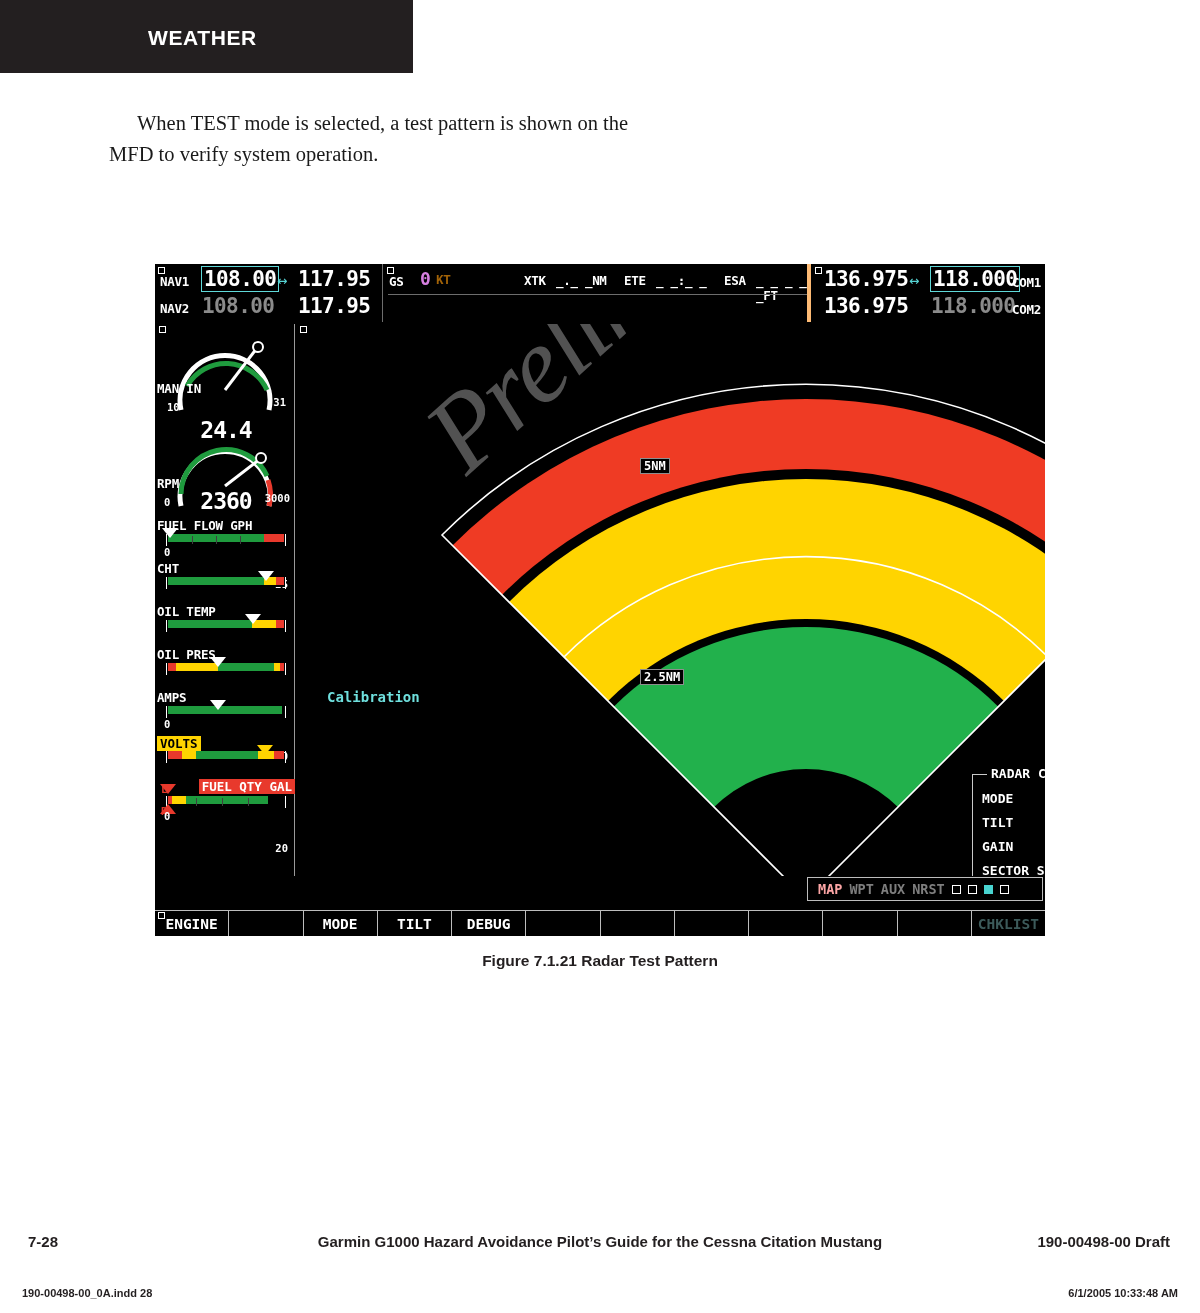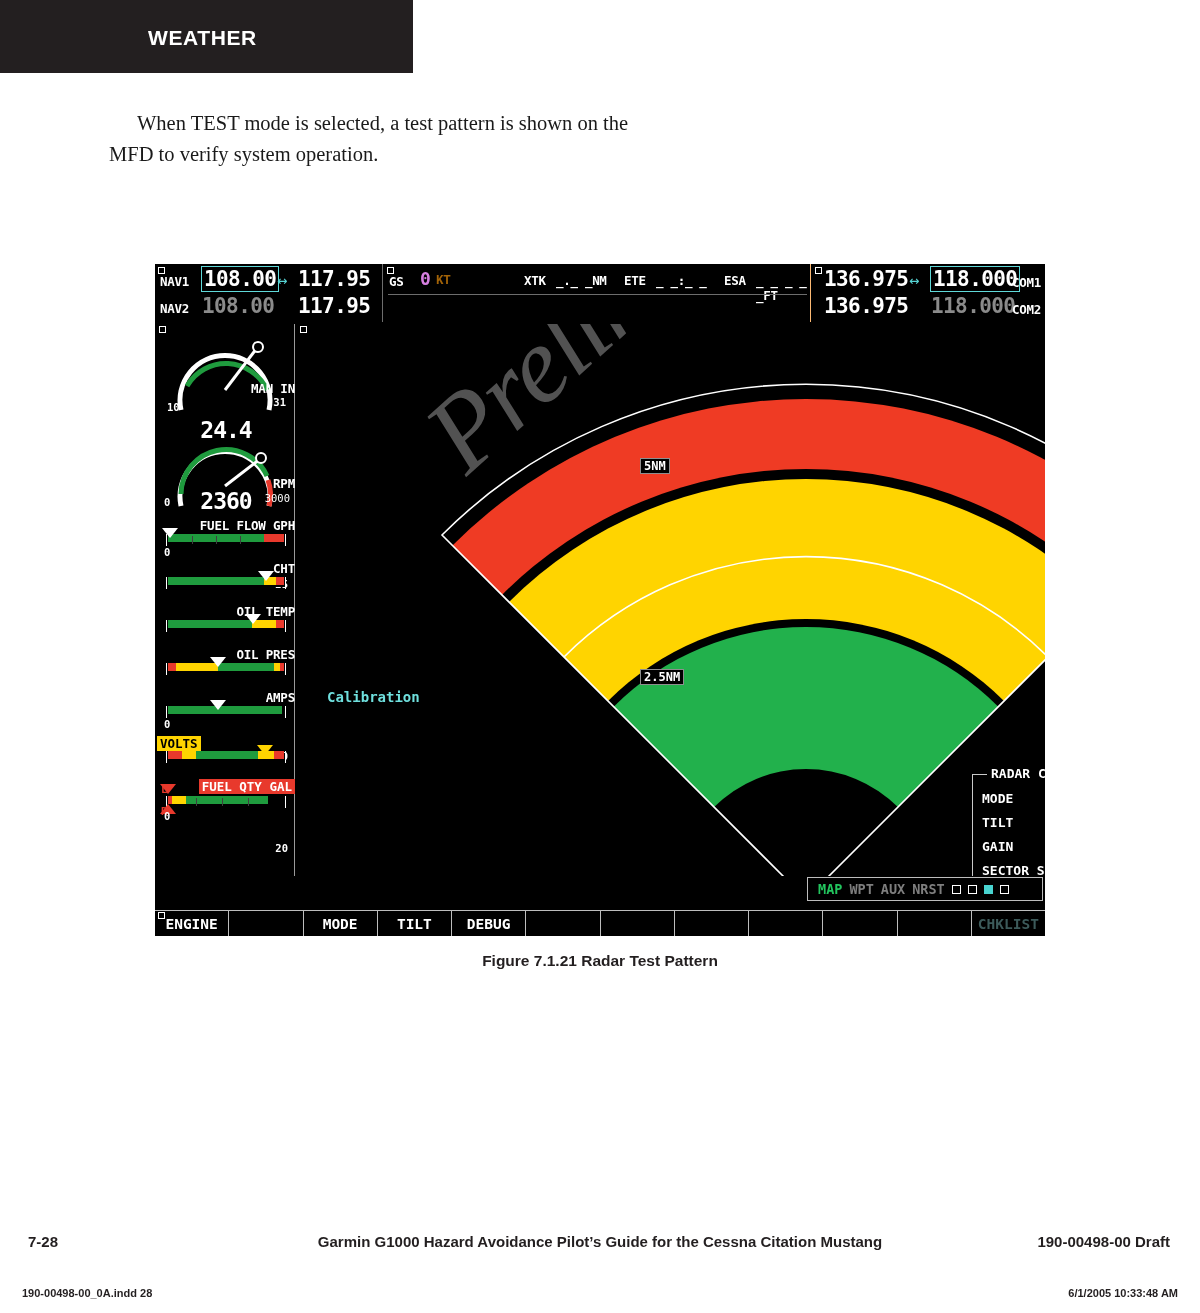--- a/index.html
+++ b/index.html
@@ -56,21 +56,21 @@
     background:#000000; color:#ffffff;
     font-family:"DejaVu Sans Mono", monospace;
     overflow:hidden;
   }
 
   
   #topbar { position:absolute; left:0; top:0; width:890px; height:58px; }
   #navblock { position:absolute; left:0; top:0; width:228px; height:58px;
               border-right:1px solid #6d6d6d; }
   #gpsblock { position:absolute; left:229px; top:0; width:427px; height:58px;
-              border-right:1px solid #fdba74; }
+              border-right:4px solid #fdba74; }
   #comblock { position:absolute; left:657px; top:0; width:233px; height:58px; }
 
   .tick { position:absolute; width:7px; height:7px; border:1px solid #ffffff; background:#000; }
 
   .lbl-sm { font-size:12.5px; font-weight:bold; letter-spacing:-.3px; }
   .freq-big { font-size:21px; font-weight:bold; letter-spacing:-.6px; }
   .freq-dim { color:#8b8b8b; }
   .cyanbox { border:1px solid #5fd9d9; padding:0 2px; }
   .arrow { color:#57d4d4; font-size:17px; }
 
@@ -79,21 +79,21 @@
   #page-title-row {
     position:absolute; left:0; top:32px; width:427px; text-align:center;
     color:#49d4d0; font-size:16px; font-weight:bold; letter-spacing:.5px;
   }
 
   
   #engine-strip {
     position:absolute; left:2px; top:60px; width:138px; height:552px;
     background:#000; border-right:1px solid #9a9a9a;
   }
-  .gauge-label { text-align:right; font-size:12.5px; font-weight:bold; letter-spacing:-.2px; }
+  .gauge-label { text-align:left; font-size:12.5px; font-weight:bold; letter-spacing:-.2px; }
   .big-val { text-align:center; font-size:23px; font-weight:bold; letter-spacing:-1px; }
 
   .barwrap { position:relative; width:120px; height:12px; margin:0 auto; }
   .bar { position:absolute; left:0; top:2px; width:120px; height:8px; background:#000; }
   .seg { position:absolute; top:0; height:8px; }
   .bar-end { position:absolute; width:1px; height:12px; background:#fff; top:0; }
   .bar-tick { position:absolute; width:1px; height:8px; background:#3f3f3f; top:2px; }
   .ptr {
     position:absolute; top:-6px; width:0; height:0;
     border-left:8px solid transparent; border-right:8px solid transparent;
@@ -150,21 +150,21 @@
   .rc-key { position:absolute; left:0; top:0; color:#ffffff; }
 
   
   #pagenav {
     position:absolute; left:652px; top:613px; width:236px; height:24px;
     border:1px solid #bdbdbd; background:#000;
     display:flex; align-items:center; gap:7px; padding-left:10px;
     font-size:13.5px; font-weight:bold; font-family:"DejaVu Sans Mono", monospace;
   }
   .pn-item { color:#7e7e7e; }
-  .pn-item.active { color:#22c55e; }
+  .pn-item.active { color:#fca5a5; }
   .pbox { width:9px; height:9px; border:1px solid #ffffff; background:#000; }
   .pbox.filled { background:#49d4d0; border-color:#49d4d0; }
 
   
   #softkeys {
     position:absolute; left:0; top:646px; width:890px; height:26px;
     display:flex;
   }
   .sk {
     flex:1 1 0; border-right:1px solid #bdbdbd; border-top:1px solid #bdbdbd;
@@ -245,21 +245,21 @@
     <div class="big-val" style="position:absolute; left:0; top:69px; width:138px;margin-top:24px;">24.4</div>
 
     <svg width="138" height="95" style="position:absolute; left:0; top:100px;">
       <path d="M 24 82 A 45 45 0 1 1 112 82" fill="none" stroke="#ffffff" stroke-width="5"></path>
       <path d="M 24 70 A 45 45 0 0 1 110 52" fill="none" stroke="#1f9b3e" stroke-width="5"></path>
       <path d="M 111 56 A 45 45 0 0 1 112 82" fill="none" stroke="#e8392c" stroke-width="5"></path>
       <line x1="68" y1="62" x2="103" y2="35" stroke="#ffffff" stroke-width="3"></line>
       <circle cx="104" cy="34" r="5" fill="#000" stroke="#ffffff" stroke-width="2"></circle>
     </svg>
     <div style="position:absolute; left:7px; top:172px; font-size:10.5px; font-weight:bold;">0</div>
-    <div style="position:absolute; right:4px; top:168px; font-size:10.5px; font-weight:normal;">3000</div>
+    <div style="position:absolute; right:4px; top:168px; font-size:10.5px; font-weight:bold;">3000</div>
     <div class="gauge-label" style="position:absolute; left:0; top:152px; width:138px;">RPM</div>
     <div class="big-val" style="position:absolute; left:0; top:164px; width:138px;">2360</div>
 
     <div class="gauge-label" style="position:absolute; left:0; top:194px; width:138px;">FUEL FLOW GPH</div>
     <div class="barwrap" style="position:absolute; left:9px; top:210px;">
       <div class="bar"></div>
       <div class="seg" style="left:2px; width:96px; background:#1f9b3e;"></div>
       <div class="seg" style="left:98px; width:20px; background:#e8392c;"></div>
       <div class="bar-end" style="left:0;"></div>
         <div class="bar-end" style="right:0;"></div>

